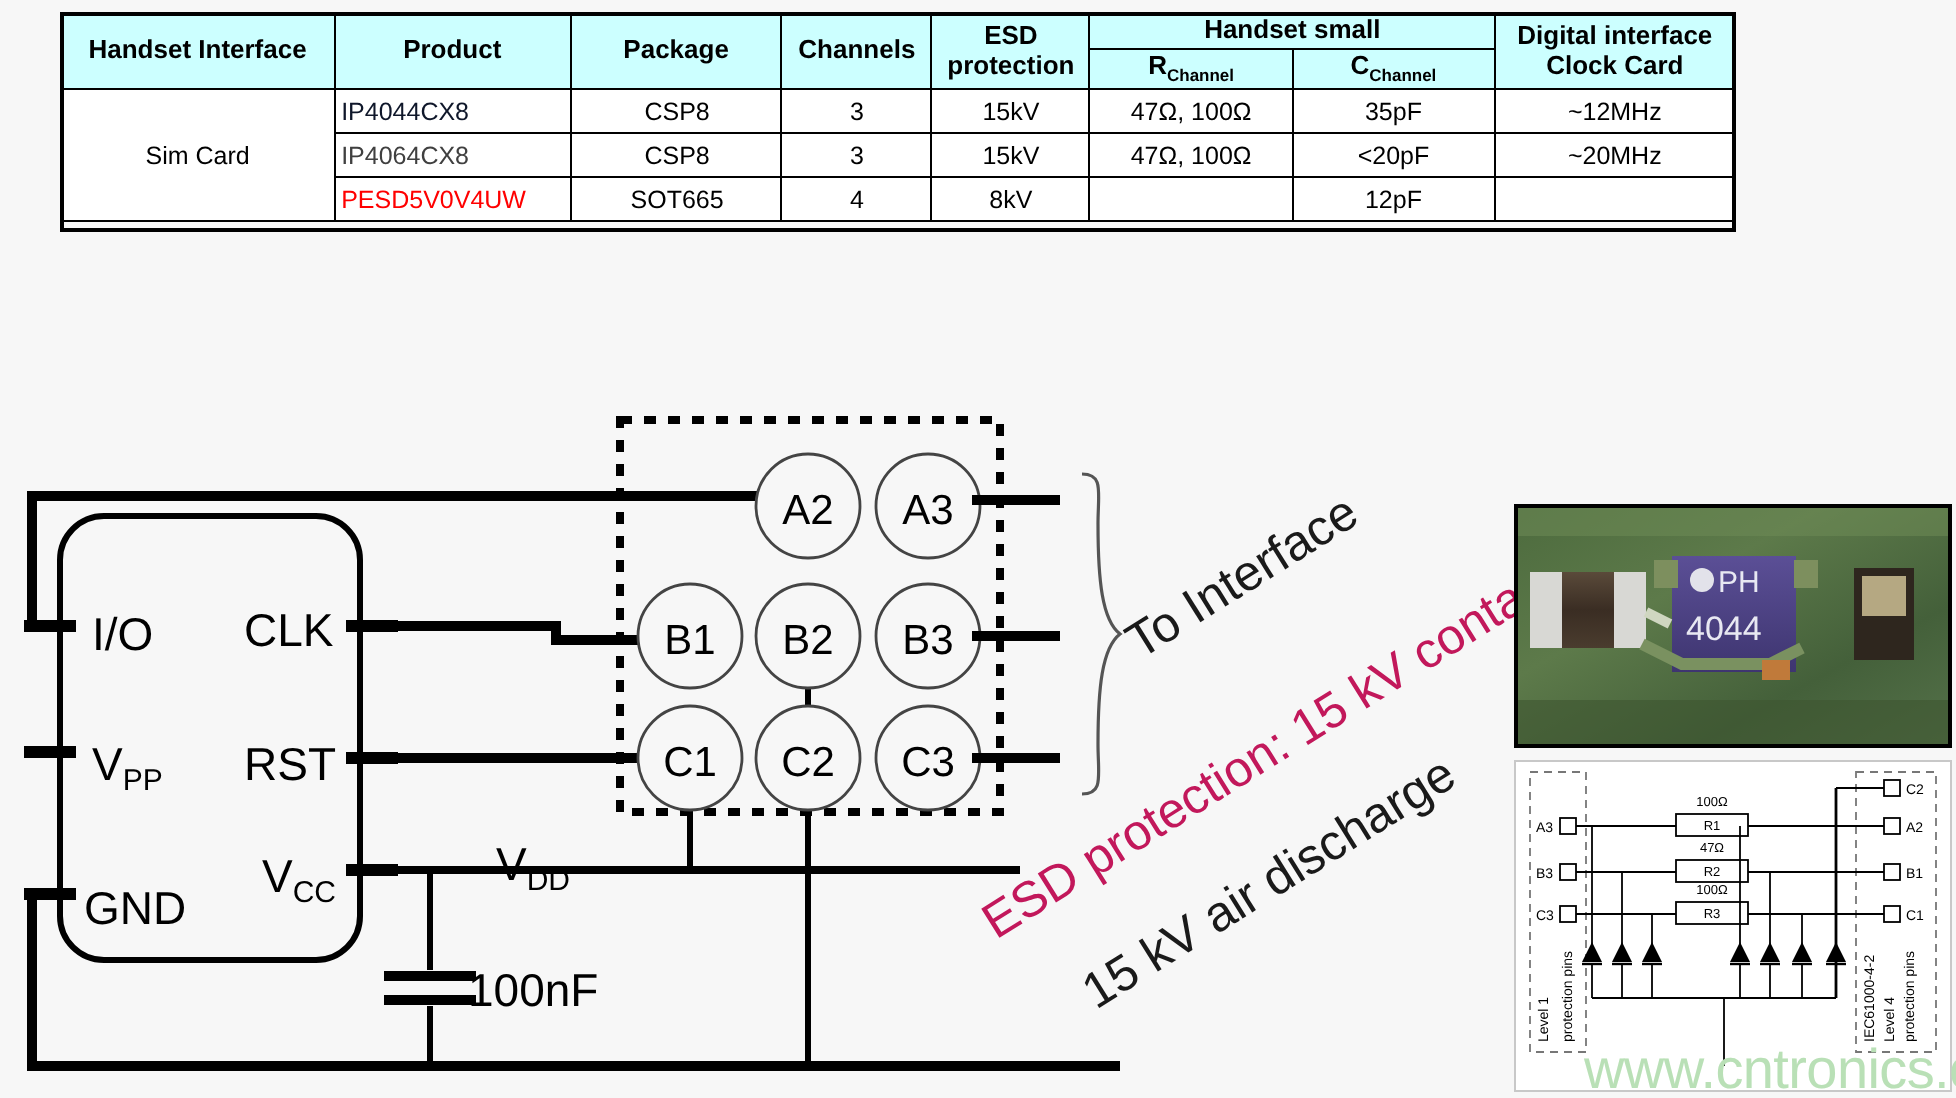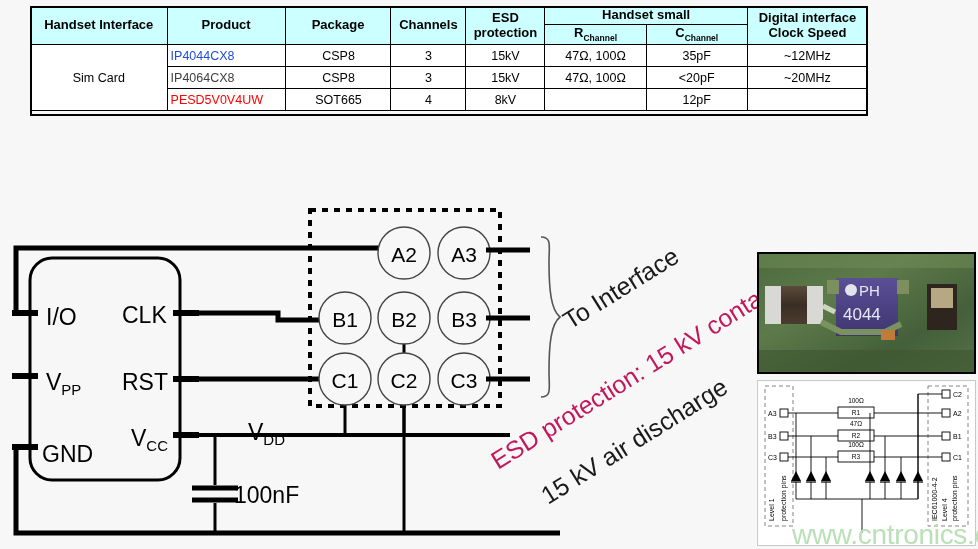--- a/index.html
+++ b/index.html
@@ -124,32 +124,32 @@
         <th rowspan="2" style="width:110px">Product</th>
         <th rowspan="2" style="width:98px">Package</th>
         <th rowspan="2" style="width:68px">Channels</th>
         <th rowspan="2" style="width:72px">
           <div>ESD</div>
           <div>protection</div>
         </th>
         <th colspan="2" style="width:192px">Handset small</th>
         <th rowspan="2" style="width:112px">
           <div>Digital interface</div>
-          <div>Clock Speed</div>
+          <div>Clock Card</div>
         </th>
       </tr>
       <tr>
         <th><span>R</span><span class="sub">Channel</span></th>
         <th><span>C</span><span class="sub">Channel</span></th>
       </tr>
     </thead>
     <tbody>
       <tr>
         <td rowspan="3" class="simcard">Sim Card</td>
-        <td class="prod-name" style="color: #1d4ed8;">IP4044CX8</td>
+        <td class="prod-name" style="color: #0f172a;">IP4044CX8</td>
         <td class="pkg">CSP8</td>
         <td>3</td>
         <td>15kV</td>
         <td>47Ω, 100Ω</td>
         <td>35pF</td>
         <td>~12MHz</td>
       </tr>
       <tr>
         <td class="prod-name" style="color: #404040;">IP4064CX8</td>
         <td class="pkg">CSP8</td>

